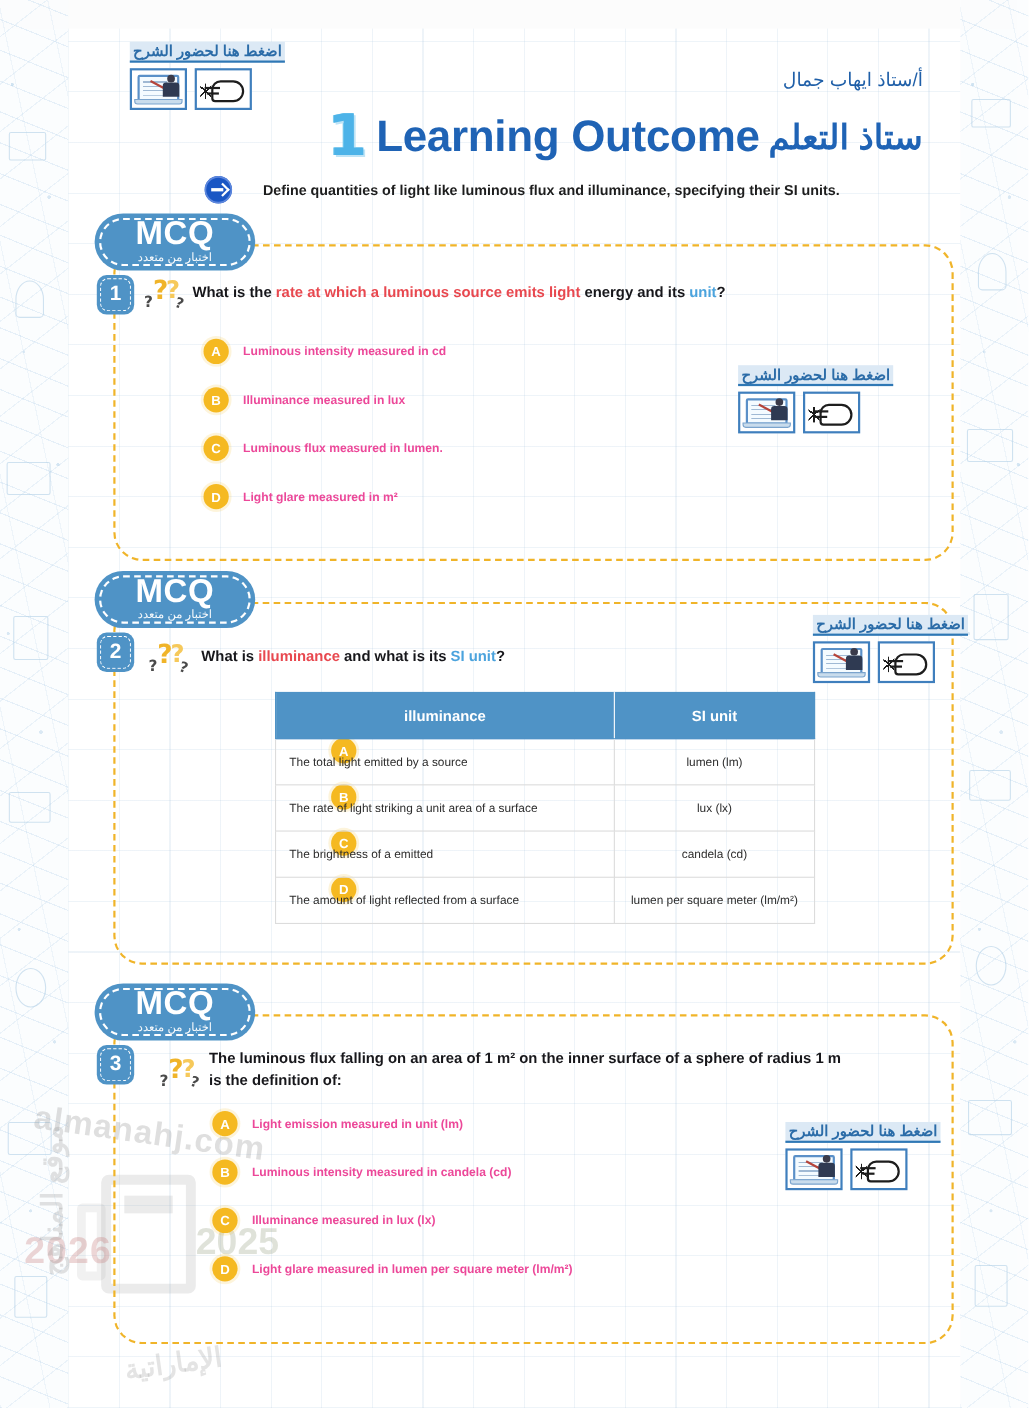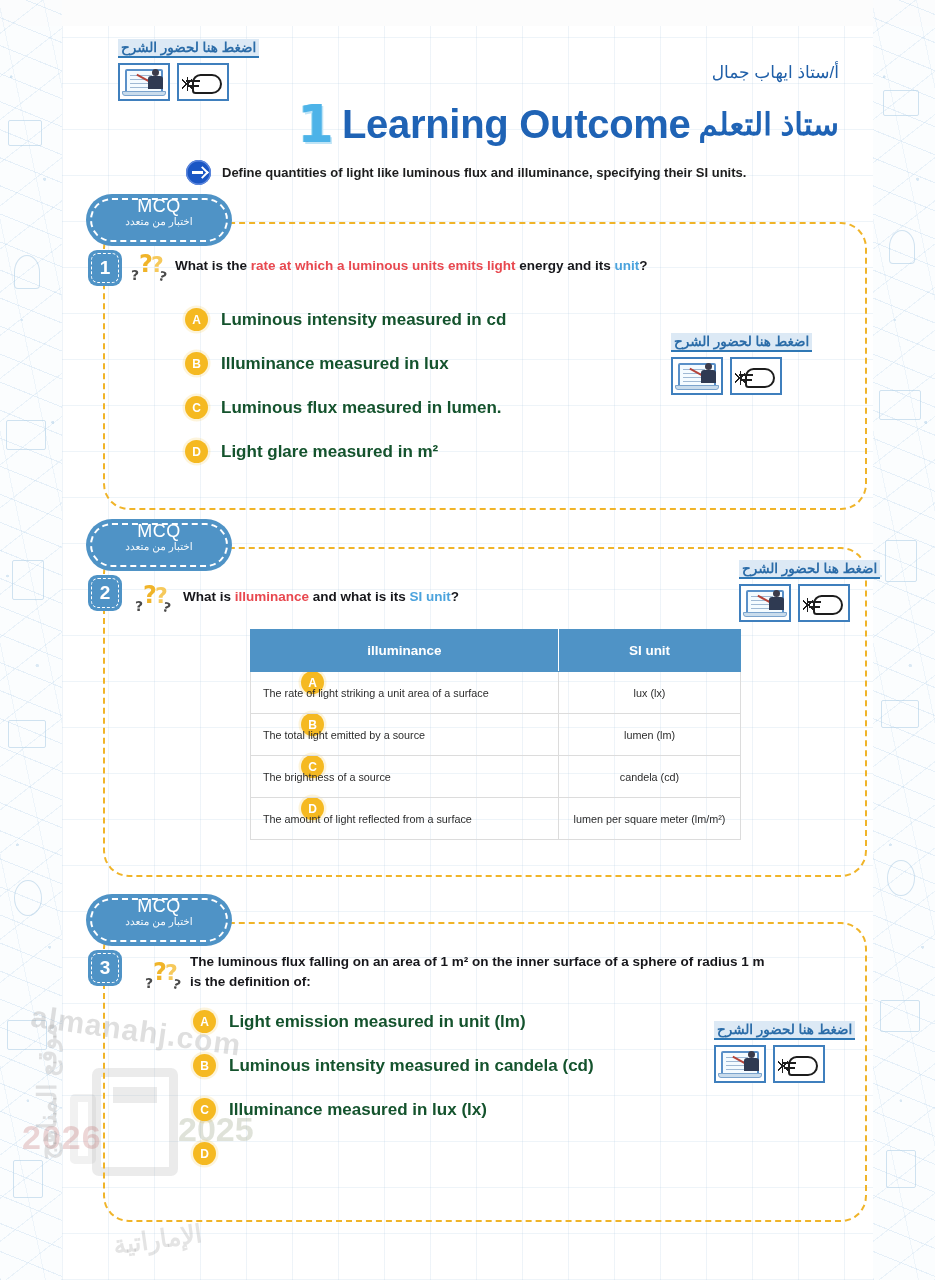--- a/index.html
+++ b/index.html
@@ -260,21 +260,21 @@
     font-weight: bold;
     color: #1f63b5;
     direction: rtl;
   }
 
   .objective-row {
     position: absolute;
     left: 186px; top: 160px;
     display: flex;
     align-items: center;
-    gap: 11px;
+    gap: 28px;
     z-index: 6;
   }
   .arrow-icon {
     width: 25px; height: 25px;
     border-radius: 50%;
     background: #1a56c4;
     position: relative;
     flex: 0 0 auto;
     box-shadow: inset 0 0 0 1.5px #5d87dd;
   }
@@ -325,23 +325,23 @@
   }
   .mcq-badge::after {
     content: "";
     position: absolute;
     inset: 4px;
     border: 2px dashed #ffffff;
     border-radius: 22px;
     pointer-events: none;
   }
   .mcq-en {
-    font-size: 18px;
+    font-size: 30px;
     color: #ffffff;
-    font-weight: 400;
+    font-weight: 700;
     letter-spacing: .5px;
     line-height: 1.05;
   }
   .mcq-ar {
     font-size: 10.5px;
     color: #ffffff;
     direction: rtl;
     line-height: 1.1;
     opacity: .95;
   }
@@ -408,23 +408,23 @@
     color: #ffffff;
     font-size: 12px;
     font-weight: bold;
     display: flex;
     align-items: center;
     justify-content: center;
     flex: 0 0 auto;
     box-shadow: 0 0 0 2.5px rgba(245,185,33,.16);
   }
   .opt-text {
-    font-size: 17px;
-    font-weight: bold;
-    color: #14532d;
+    font-size: 11px;
+    font-weight: bold;
+    color: #ec4899;
   }
 
   
   .q2-table-wrap {
     position: absolute;
     left: 145px; top: 80px;
     width: 490px;
   }
   table.q2 {
     border-collapse: collapse;
@@ -541,21 +541,21 @@
   <div class="qnum">1</div>
 
   <div class="qmark-icon" style="left:26px; top:28px;">
     <span class="qm qm-big1">?</span>
     <span class="qm qm-big2">?</span>
     <span class="qm qm-sm1">?</span>
     <span class="qm qm-sm2">?</span>
   </div>
 
   <div class="qtext" style="left:70px; top:32px;">
-    <span>What is the </span><span class="hl-red">rate at which a luminous units emits light</span><span> energy and its </span><span class="hl-blue">unit</span><span>?</span>
+    <span>What is the </span><span class="hl-red">rate at which a luminous source emits light</span><span> energy and its </span><span class="hl-blue">unit</span><span>?</span>
   </div>
 
   <div class="options" style="left:80px; top:84px;">
     <div class="option-row">
       <span class="opt-bubble">A</span>
       <span class="opt-text">Luminous intensity measured in cd</span>
     </div>
     <div class="option-row">
       <span class="opt-bubble">B</span>
       <span class="opt-text">Illuminance measured in lux</span>
@@ -645,29 +645,29 @@
           <col class="c2">
         </colgroup>
       <thead>
         <tr>
           <th>illuminance</th>
           <th>SI unit</th>
         </tr>
       </thead>
       <tbody>
         <tr>
+          <td>The total light emitted by a source</td>
+          <td class="unit">lumen (lm)</td>
+        </tr>
+        <tr>
           <td>The rate of light striking a unit area of a surface</td>
           <td class="unit">lux (lx)</td>
         </tr>
         <tr>
-          <td>The total light emitted by a source</td>
-          <td class="unit">lumen (lm)</td>
-        </tr>
-        <tr>
-          <td>The brightness of a source</td>
+          <td>The brightness of a emitted</td>
           <td class="unit">candela (cd)</td>
         </tr>
         <tr>
           <td>The amount of light reflected from a surface</td>
           <td class="unit">lumen per square meter (lm/m²)</td>
         </tr>
       </tbody>
     </table>
   </div>
 </div>
@@ -699,20 +699,21 @@
     <div class="option-row">
       <span class="opt-bubble">B</span>
       <span class="opt-text">Luminous intensity measured in candela (cd)</span>
     </div>
     <div class="option-row">
       <span class="opt-bubble">C</span>
       <span class="opt-text">Illuminance measured in lux (lx)</span>
     </div>
     <div class="option-row">
       <span class="opt-bubble">D</span>
+      <span class="opt-text">Light glare measured in lumen per square meter (lm/m²)</span>
     </div>
   </div>
 
   <div class="attend-widget att-inline" style="left:573px; top:96px;">
     <span class="attend-link">اضغط هنا لحضور الشرح</span>
     <div class="attend-thumbs">
       <div class="thumb thumb-laptop">
         <div class="tl-screen">
             <div class="tl-lines"></div>
           </div>

